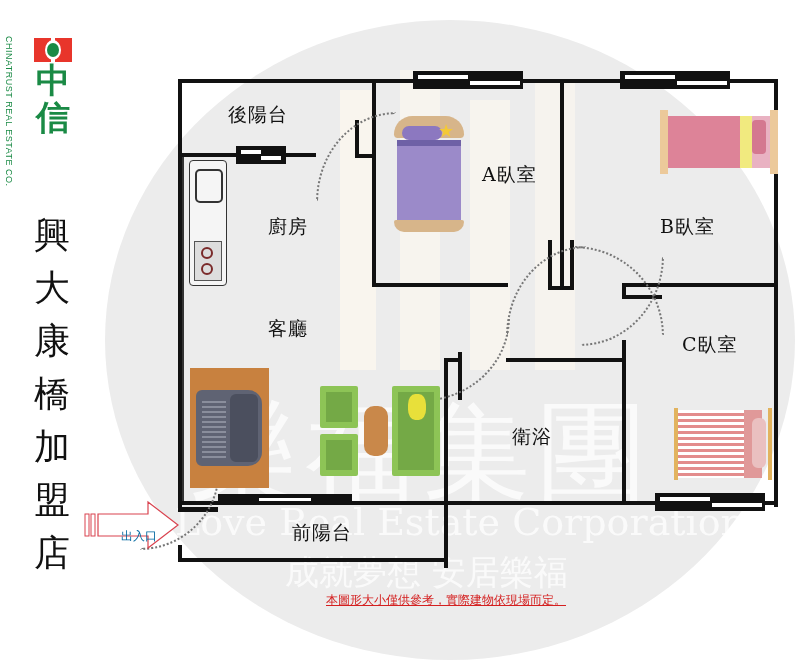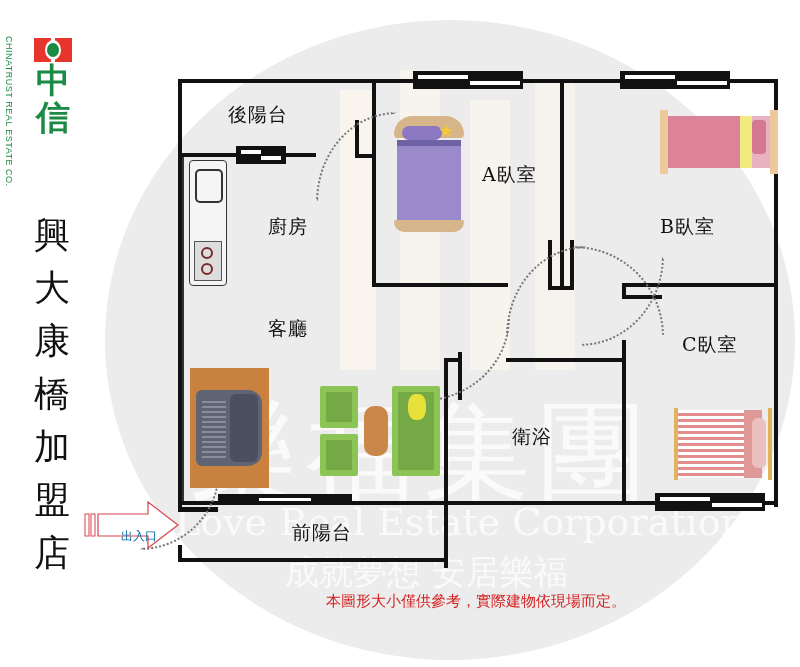--- a/index.html
+++ b/index.html
@@ -7,21 +7,21 @@
   .abs{position:absolute;}
   .wm-circle{position:absolute;left:105px;top:20px;width:690px;height:640px;border-radius:50%;background:#ececec;}
   .wm-text{position:absolute;color:rgba(255,255,255,0.75);white-space:nowrap;}
   .wall{position:absolute;background:#111;}
   .win{position:absolute;background:#111;border:1px solid #111;box-sizing:border-box;}
   .win .a{position:absolute;background:#fff;}
   .room-label{position:absolute;font-size:19px;color:#111;white-space:nowrap;letter-spacing:1px;}
   .door-arc{position:absolute;border:2px dotted #777;box-sizing:border-box;}
   .vert-title{position:absolute;left:30px;top:208px;width:44px;font-size:36px;line-height:53px;text-align:center;color:#111;}
   .logo-en{position:absolute;left:4px;top:36px;writing-mode:vertical-rl;font-family:"Liberation Sans",sans-serif;font-size:9px;color:#1a8a45;letter-spacing:0.5px;}
-  .note{position:absolute;left:326px;top:592px;font-size:15px;color:#d42020;font-family:"DejaVu Sans",sans-serif;white-space:nowrap;}
+  .note{position:absolute;left:326px;top:592px;font-size:12px;color:#d42020;font-family:"DejaVu Sans",sans-serif;white-space:nowrap;text-decoration:underline;}
 </style>
 </head>
 <body>
 
 <div id="canvas">
 
   <div class="wm-circle"></div>
   <div class="abs" style="left:300px;top:70px;width:320px;height:300px;">
     <div class="abs" style="left:40px;top:20px;width:36px;height:280px;background:rgba(255,250,240,0.7);"></div>
     <div class="abs" style="left:100px;top:0px;width:40px;height:300px;background:rgba(255,250,240,0.6);"></div>

